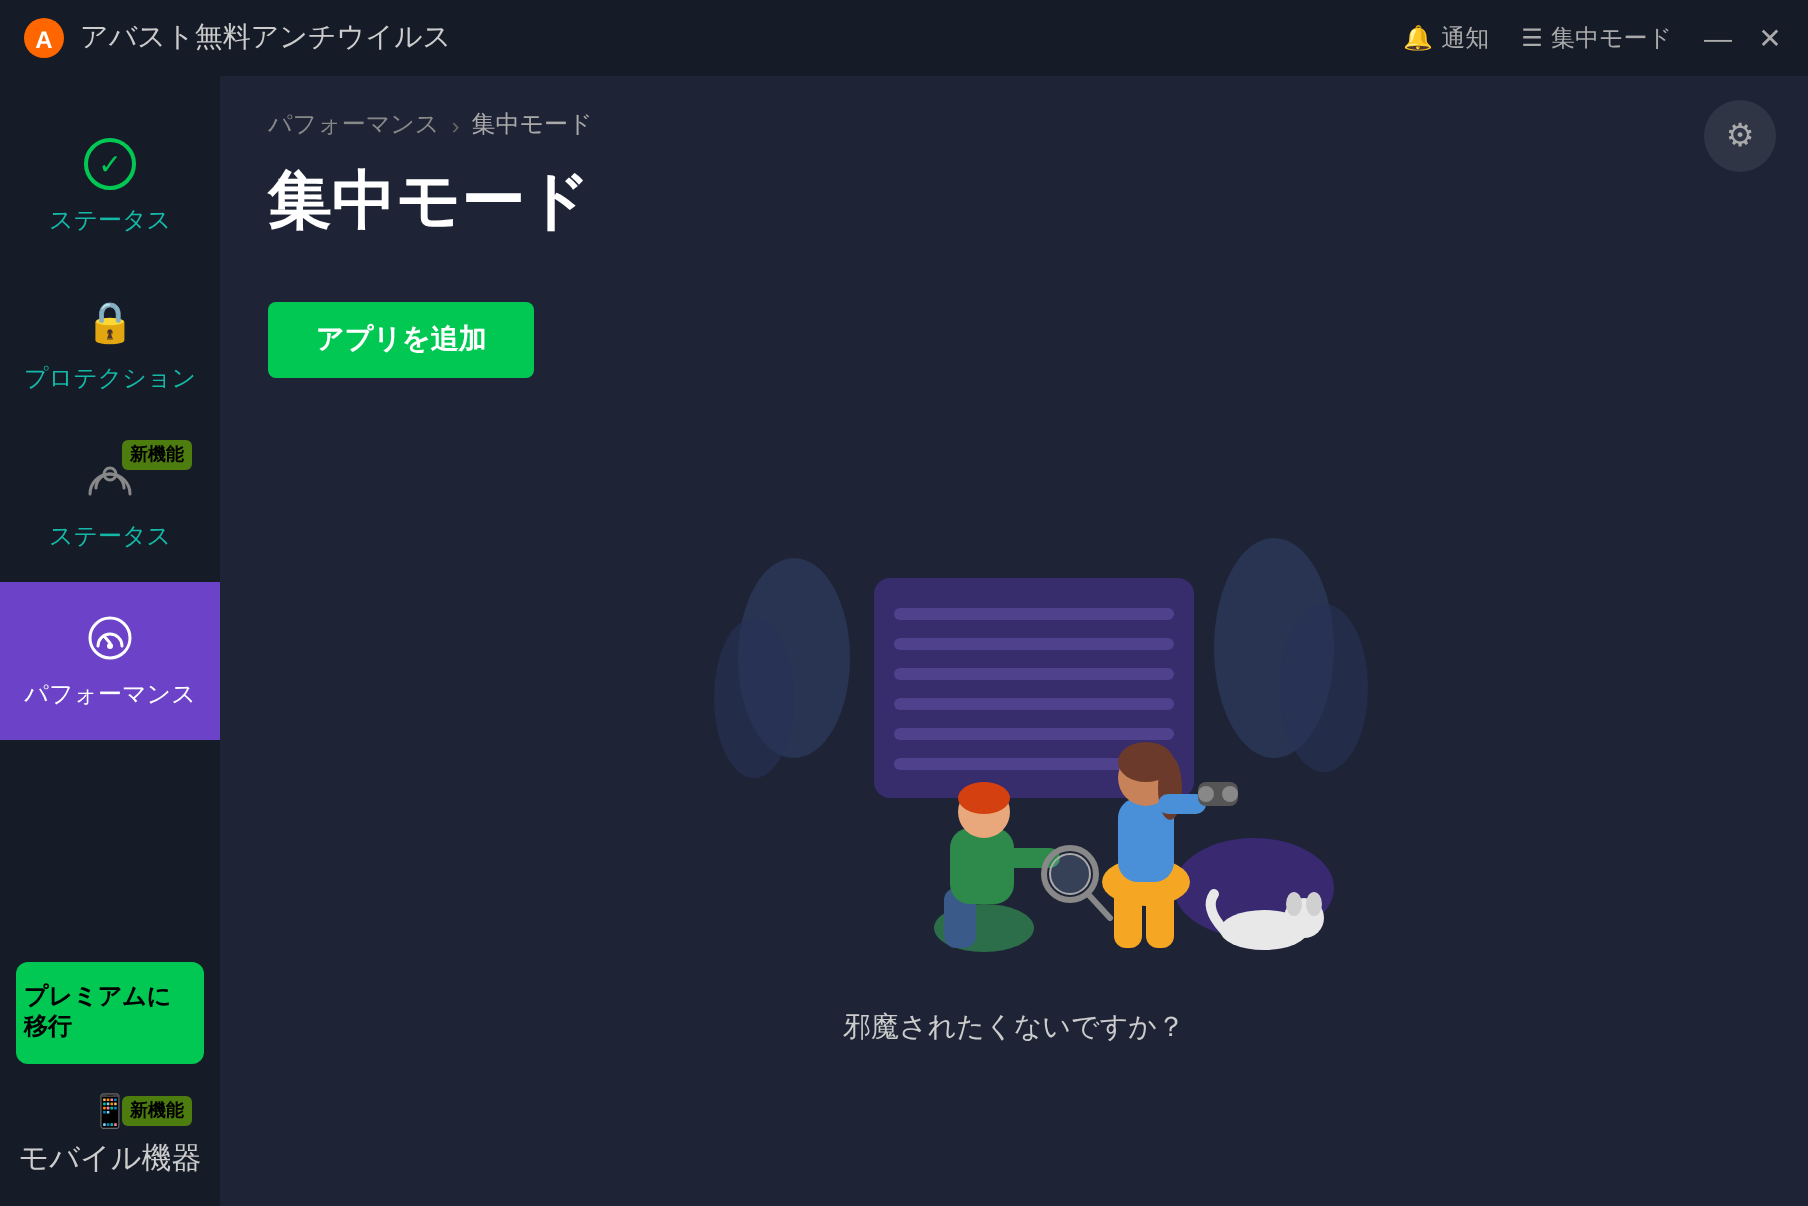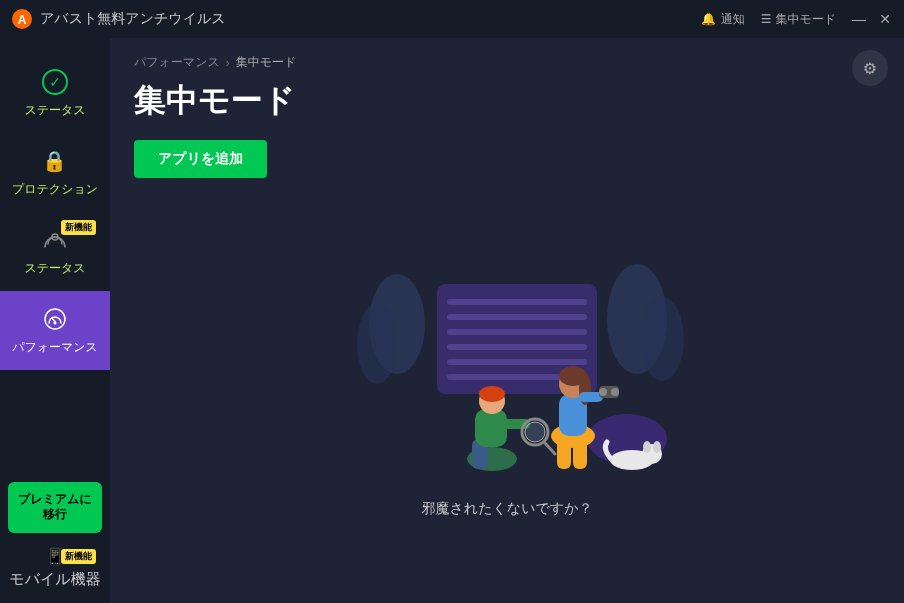--- a/index.html
+++ b/index.html
@@ -92,38 +92,38 @@
       padding: 14px 8px;
       cursor: pointer;
       position: relative;
       gap: 6px;
     }
     .sidebar-item.active {
       background: #6b42c8;
     }
     .sidebar-item-label {
       font-size: 12px;
-      color: #bef264;
+      color: #14b8a6;
       text-align: center;
     }
     .sidebar-item.active .sidebar-item-label {
       color: #fff;
     }
     .sidebar-icon {
       width: 28px;
       height: 28px;
       display: flex;
       align-items: center;
       justify-content: center;
     }
     .new-badge {
       position: absolute;
       top: 8px;
       right: 14px;
-      background: #fde047;
+      background: #4d7c0f;
       color: #000;
       font-size: 9px;
       font-weight: bold;
       padding: 1px 4px;
       border-radius: 3px;
     }
     .sidebar-bottom {
       margin-top: auto;
       width: 100%;
     }
@@ -131,21 +131,21 @@
       width: calc(100% - 16px);
       margin: 0 8px 8px 8px;
       background: #00c853;
       border: none;
       border-radius: 6px;
       color: #000;
       font-size: 12px;
       font-weight: bold;
       padding: 10px 4px;
       cursor: pointer;
-      text-align: center;
+      text-align: left;
       line-height: 1.3;
     }
     .mobile-item {
       width: 100%;
       display: flex;
       flex-direction: column;
       align-items: center;
       padding: 6px 8px;
       cursor: pointer;
       position: relative;
@@ -194,21 +194,21 @@
     .page-desc {
       padding: 0 24px 20px 24px;
       font-size: 13px;
       color: #aaa;
       line-height: 1.6;
       max-width: 560px;
     }
 
     
     .add-app-btn {
-      margin: 5px 24px 20px 24px;
+      margin: 16px 24px 20px 24px;
       background: #00c853;
       border: none;
       border-radius: 4px;
       color: #fff;
       font-size: 14px;
       font-weight: bold;
       padding: 10px 24px;
       cursor: pointer;
       width: fit-content;
     }

